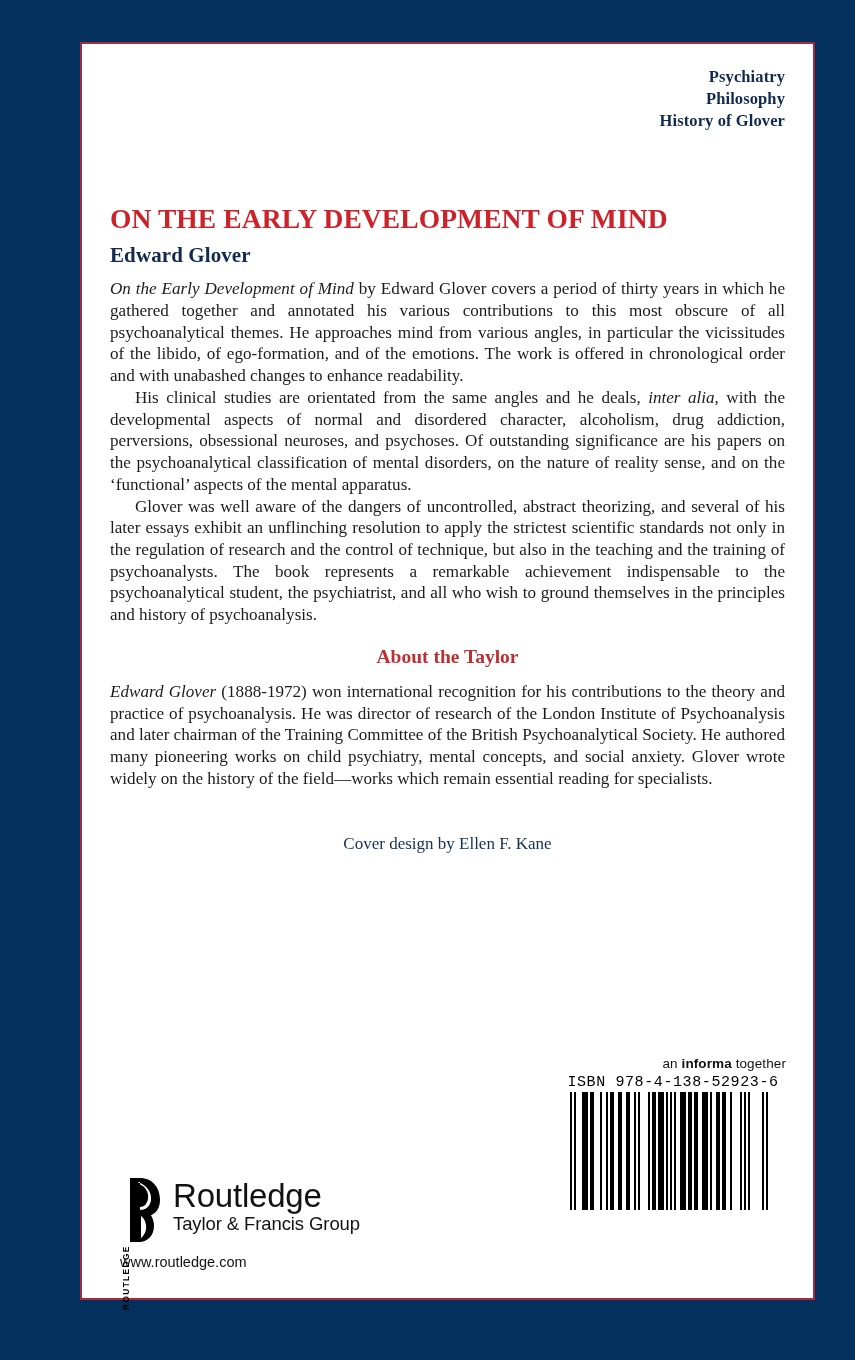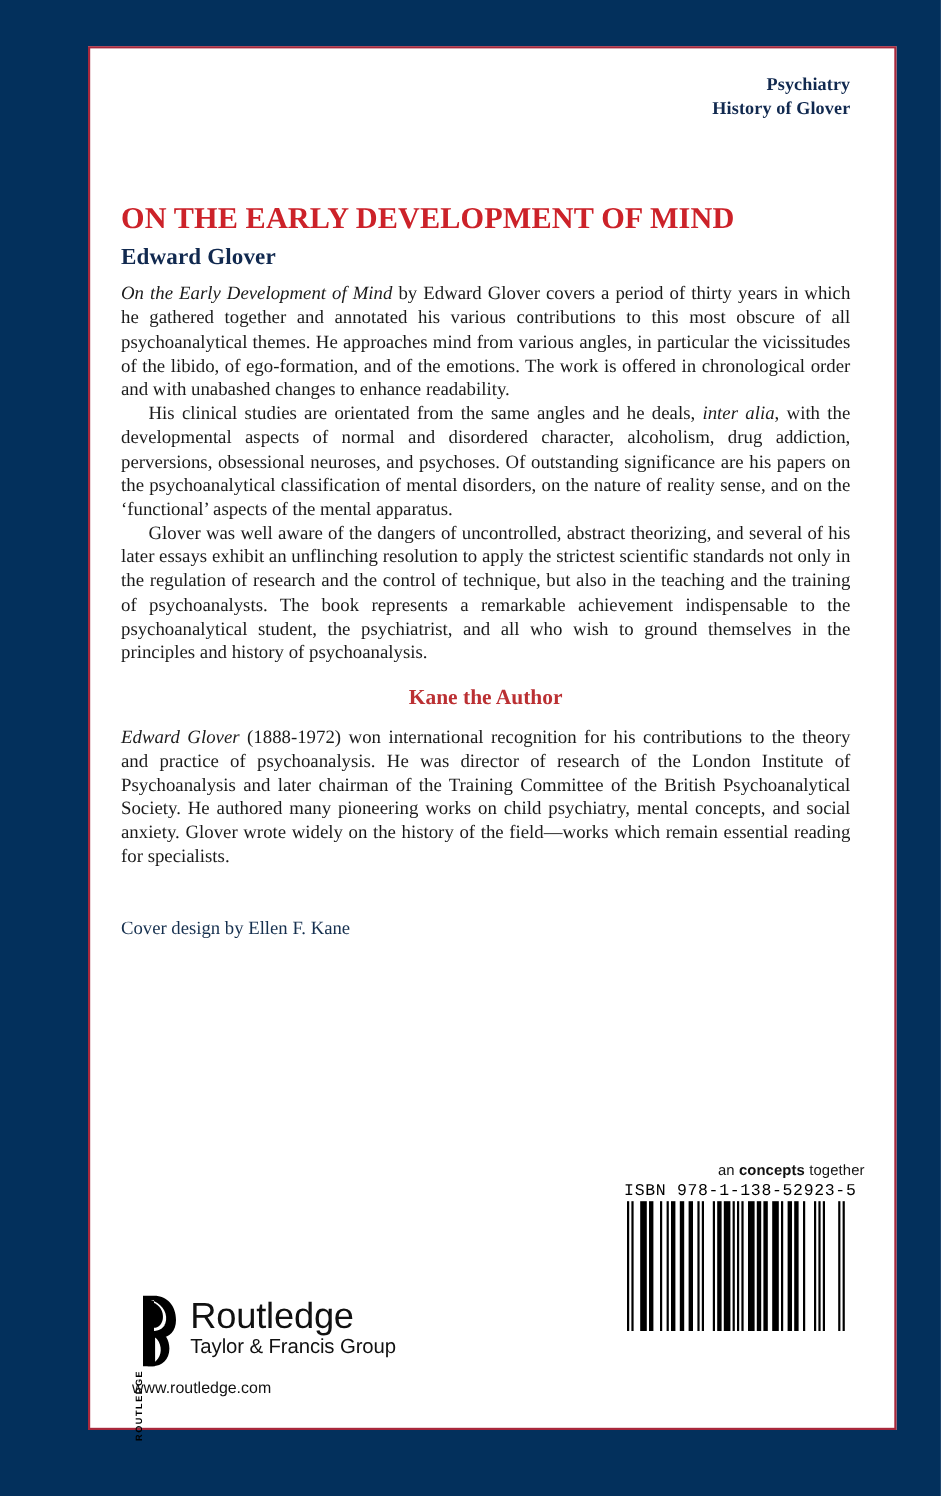--- a/index.html
+++ b/index.html
@@ -30,21 +30,21 @@
     width: 735px;
     height: 1258px;
     background: #ffffff;
     border: 2px solid #a8283c;
     box-sizing: border-box;
   }
 
   #panel-inner {
     position: absolute;
     left: 0; top: 0; right: 0; bottom: 0;
-    padding: 16px 40px 0 28px;
+    padding: 16px 28px 0 28px;
     box-sizing: border-box;
   }
 
   
   .subjects {
     text-align: right;
     color: #11294f;
     font-weight: bold;
     font-size: 16.5px;
     line-height: 1.32;
@@ -101,21 +101,21 @@
     color: #1b1b1b;
     font-size: 17.1px;
     line-height: 1.272;
     text-align: justify;
   }
   .bio p { margin: 0; }
 
   
   .credit {
     margin-top: 44px;
-    text-align: left;
+    text-align: center;
     color: #16304f;
     font-size: 17px;
   }
 
   
   .bottom {
     position: absolute;
     left: 0;
     right: 0;
     bottom: 0;
@@ -234,46 +234,47 @@
 </style>
 </head>
 <body>
 
 <div id="cover">
   <div id="panel">
     <div id="panel-inner">
 
       <div class="subjects">
         <div>Psychiatry</div>
+        <div>Philosophy</div>
         <div>History of Glover</div>
       </div>
 
       <div class="title">ON THE EARLY DEVELOPMENT OF MIND</div>
       <div class="author">Edward Glover</div>
 
       <div class="blurb">
         <p><i>On the Early Development of Mind</i><span> by Edward Glover covers a period of thirty years in which he gathered together and annotated his various contributions to this most obscure of all psychoanalytical themes. He approaches mind from various angles, in particular the vicissitudes of the libido, of ego-formation, and of the emotions. The work is offered in chronological order and with unabashed changes to enhance readability.</span></p>
         <p class="indent"><span>His clinical studies are orientated from the same angles and he deals, </span><i>inter alia</i><span>, with the developmental aspects of normal and disordered character, alcoholism, drug addiction, perversions, obsessional neuroses, and psychoses. Of outstanding significance are his papers on the psychoanalytical classification of mental disorders, on the nature of reality sense, and on the ‘functional’ aspects of the mental apparatus.</span></p>
         <p class="indent">Glover was well aware of the dangers of uncontrolled, abstract theorizing, and several of his later essays exhibit an unflinching resolution to apply the strictest scientific standards not only in the regulation of research and the control of technique, but also in the teaching and the training of psychoanalysts. The book represents a remarkable achievement indispensable to the psychoanalytical student, the psychiatrist, and all who wish to ground themselves in the principles and history of psychoanalysis.</p>
       </div>
 
-      <div class="about-head">Kane the Author</div>
+      <div class="about-head">About the Taylor</div>
       <div class="bio">
         <p><i>Edward Glover</i><span> (1888-1972) won international recognition for his contributions to the theory and practice of psychoanalysis. He was director of research of the London Institute of Psychoanalysis and later chairman of the Training Committee of the British Psychoanalytical Society. He authored many pioneering works on child psychiatry, mental concepts, and social anxiety.  Glover wrote widely on the history of the field—works which remain essential reading for specialists.</span></p>
       </div>
 
       <div class="credit">Cover design by Ellen F. Kane</div>
     </div>
 
     <div class="bottom">
 
-      <div class="informa"><span>an </span><b>concepts</b><span> together</span></div>
+      <div class="informa"><span>an </span><b>informa</b><span> together</span></div>
 
       <div class="barcode-wrap">
-        <div class="isbn-text">ISBN 978-1-138-52923-5</div>
+        <div class="isbn-text">ISBN 978-4-138-52923-6</div>
         <div class="bars">
             <span style="width: 2px; background: transparent;"></span>
             <span style="width: 2px;"></span>
             <span style="width: 2px; background: transparent;"></span>
             <span style="width: 2px;"></span>
             <span style="width: 4px; background: transparent;"></span>
             <span style="width: 2px; background: transparent;"></span>
             <span style="width: 6px;"></span>
             <span style="width: 2px; background: transparent;"></span>
             <span style="width: 4px;"></span>

